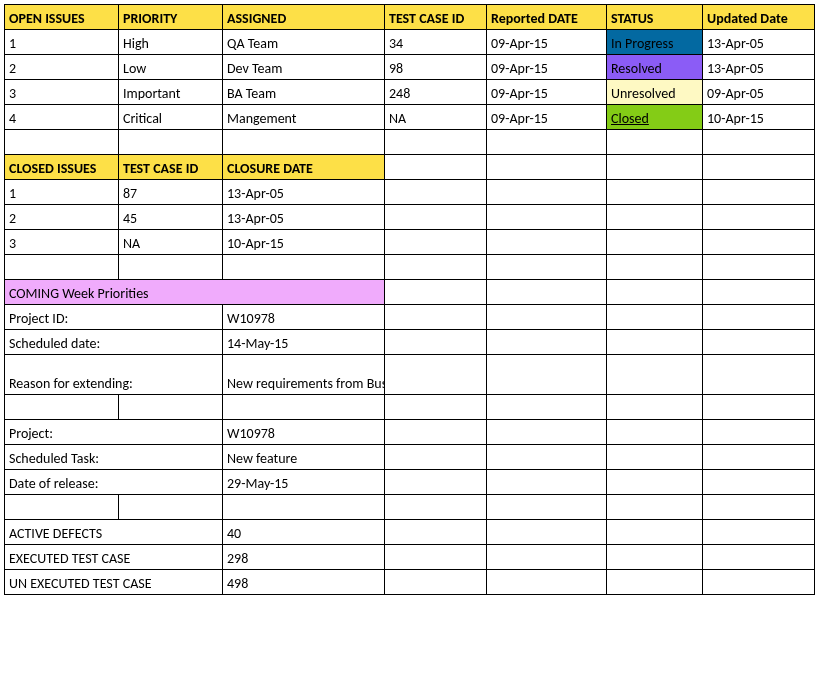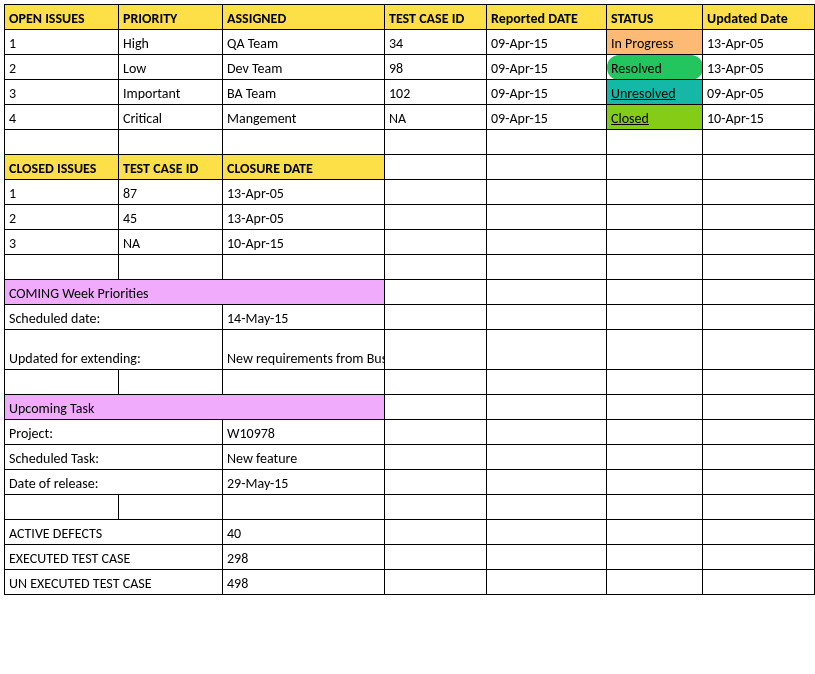--- a/index.html
+++ b/index.html
@@ -24,23 +24,23 @@
     text-align: left;
     font-weight: normal;
     vertical-align: bottom;
   }
   table.grid th {
     font-weight: bold;
     background: #fde047;
     margin-top: 20px;
   }
   .num { text-align: right; }
-  .status-yellow { background:#fdba74; }
-  .status-lgreen { background:#22c55e;border-radius:12px; }
-  .status-red    { background:#14b8a6;text-decoration:underline; }
+  .status-yellow { background:#0369a1; }
+  .status-lgreen { background:#8b5cf6; }
+  .status-red    { background:#fef9c3; }
   .status-green  { background:#84cc16;text-decoration:underline; }
   .spacer td { border:1px solid #fff; height:20px; }
   .spacer td.keep { border:1px solid #000; }
   .section-title { font-weight:bold; background:#f0abfc; text-align:center; }
   .wrap { white-space: normal; line-height:1.15; vertical-align:top; }
 </style>
 </head>
 <body>
 
 <table class="grid">
@@ -80,21 +80,21 @@
     <td>Dev Team</td>
     <td class="num">98</td>
     <td class="num">09-Apr-15</td>
     <td class="status-lgreen">Resolved</td>
     <td class="num">13-Apr-05</td>
   </tr>
   <tr>
     <td class="num">3</td>
     <td>Important</td>
     <td>BA Team</td>
-    <td class="num">102</td>
+    <td class="num">248</td>
     <td class="num">09-Apr-15</td>
     <td class="status-red">Unresolved</td>
     <td class="num">09-Apr-05</td>
   </tr>
   <tr>
     <td class="num">4</td>
     <td>Critical</td>
     <td>Mangement</td>
     <td>NA</td>
     <td class="num">09-Apr-15</td>
@@ -160,53 +160,54 @@
   </tr>
 
   <tr>
     <td colspan="3" class="section-title">COMING Week Priorities</td>
     <td></td>
         <td></td>
         <td></td>
         <td></td>
   </tr>
   <tr>
+    <td colspan="2">Project ID:</td>
+    <td>W10978</td>
+    <td></td>
+        <td></td>
+        <td></td>
+        <td></td>
+  </tr>
+  <tr>
     <td colspan="2">Scheduled date:</td>
     <td class="num">14-May-15</td>
     <td></td>
         <td></td>
         <td></td>
         <td></td>
   </tr>
   <tr style="height:40px">
-    <td colspan="2" style="vertical-align:bottom">Updated for extending:</td>
+    <td colspan="2" style="vertical-align:bottom">Reason for extending:</td>
     <td class="wrap">New requirements from Business</td>
     <td></td>
         <td></td>
         <td></td>
         <td></td>
   </tr>
 
   <tr class="spacer">
     <td></td>
         <td></td>
         <td></td>
         <td class="keep"></td>
         <td class="keep"></td>
         <td class="keep"></td>
         <td class="keep"></td>
   </tr>
 
-  <tr>
-    <td colspan="3" class="section-title">Upcoming Task</td>
-    <td></td>
-        <td></td>
-        <td></td>
-        <td></td>
-  </tr>
   <tr>
     <td colspan="2">Project:</td>
     <td>W10978</td>
     <td></td>
         <td></td>
         <td></td>
         <td></td>
   </tr>
   <tr>
     <td colspan="2">Scheduled Task:</td>

